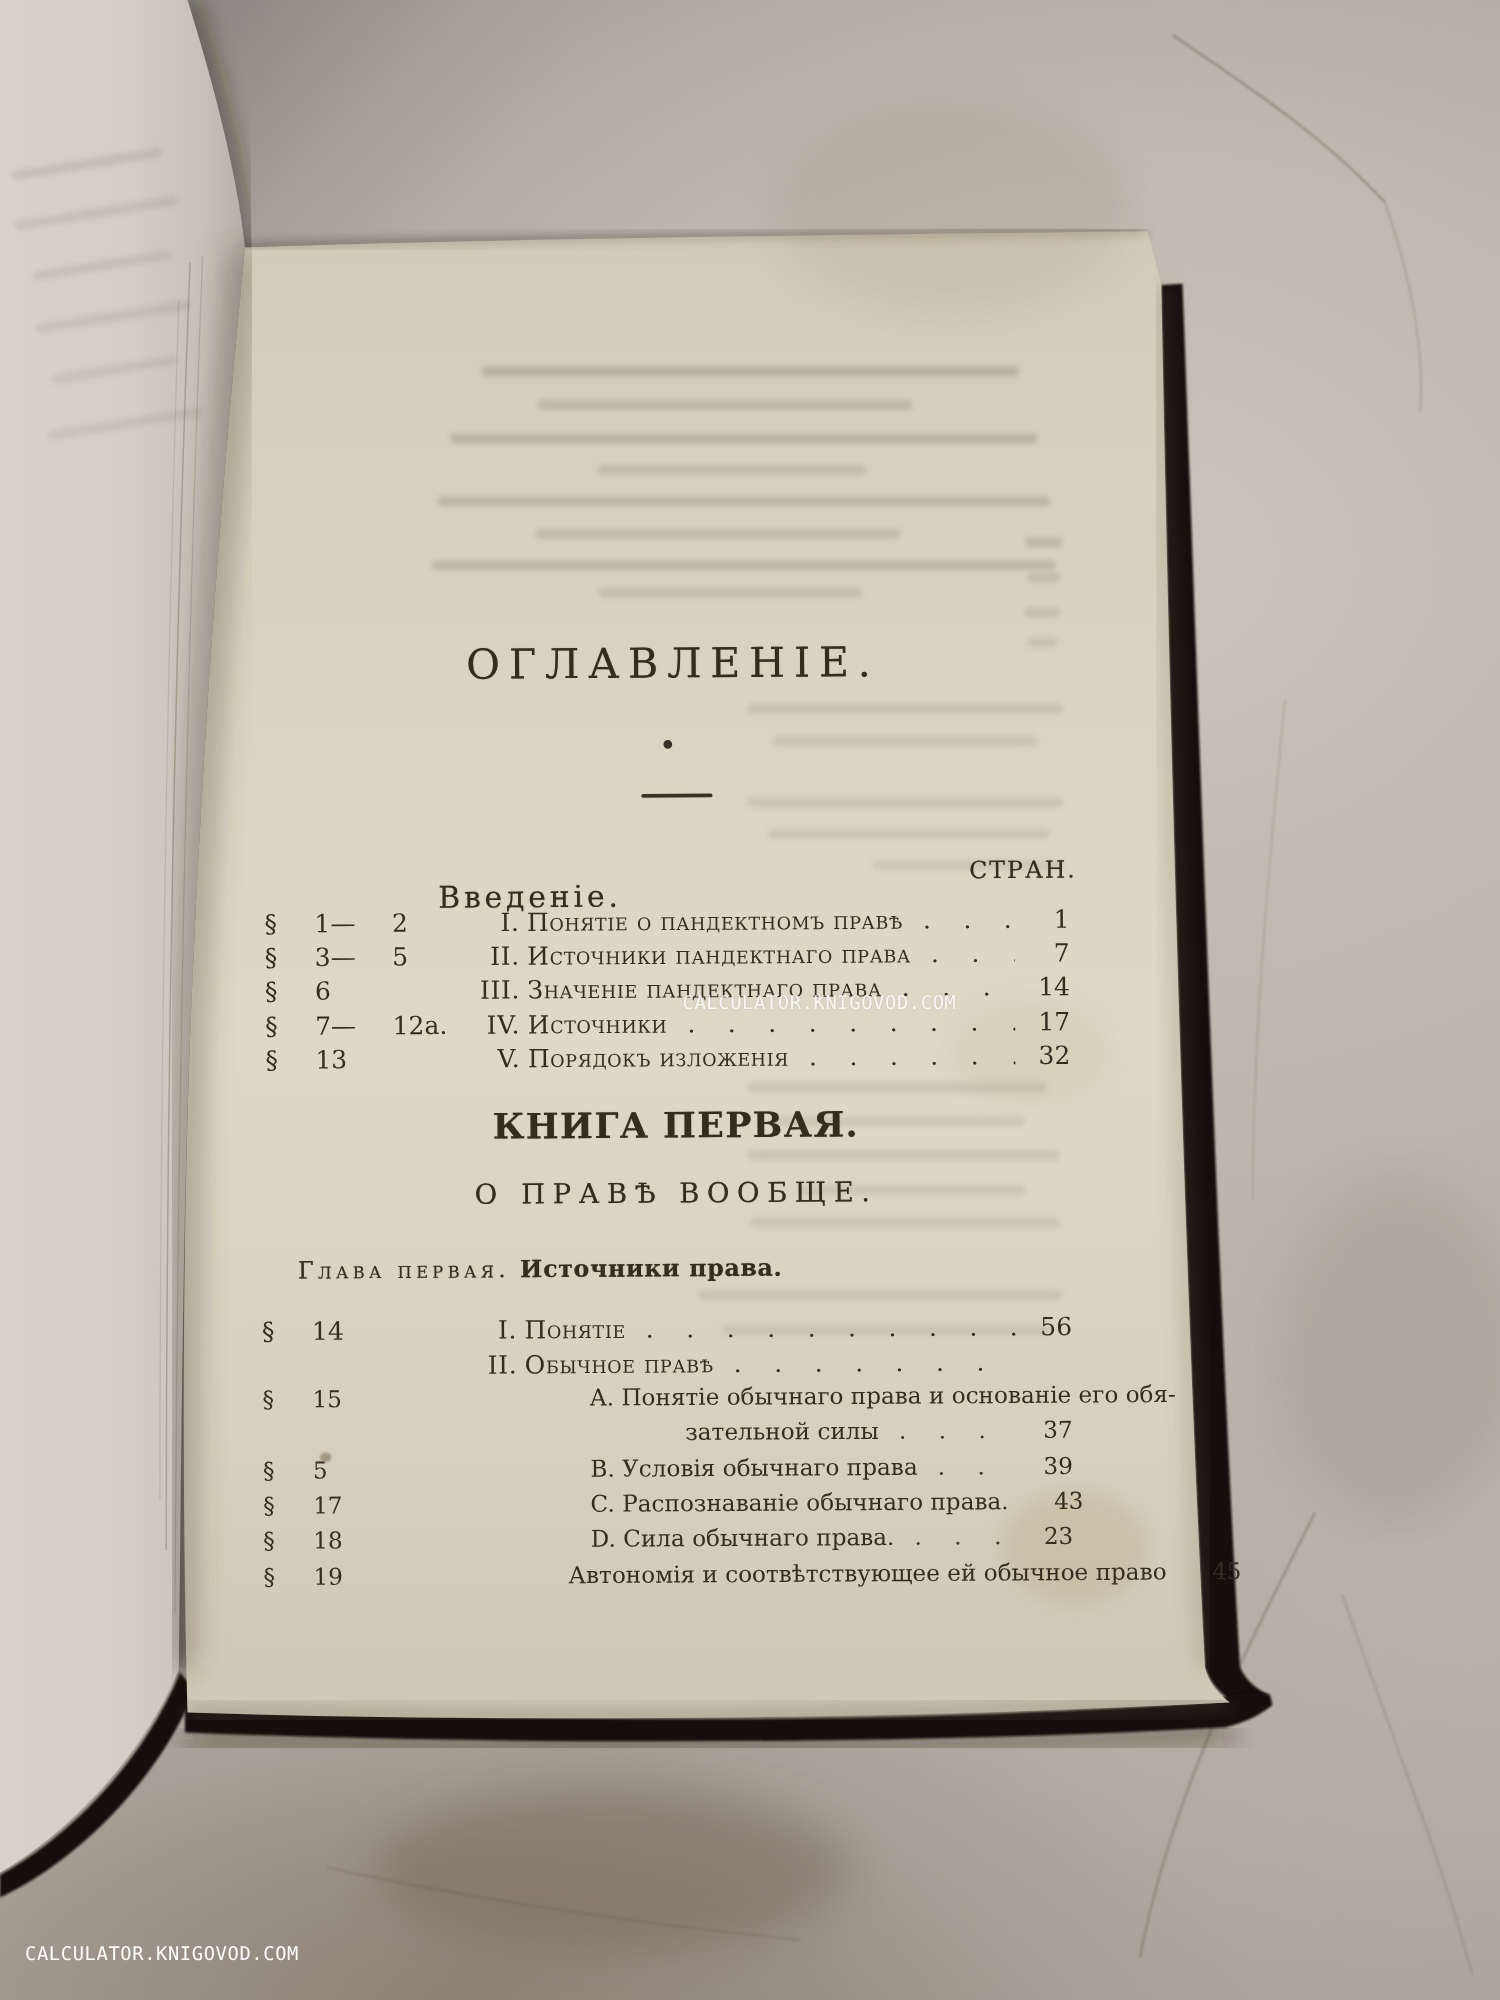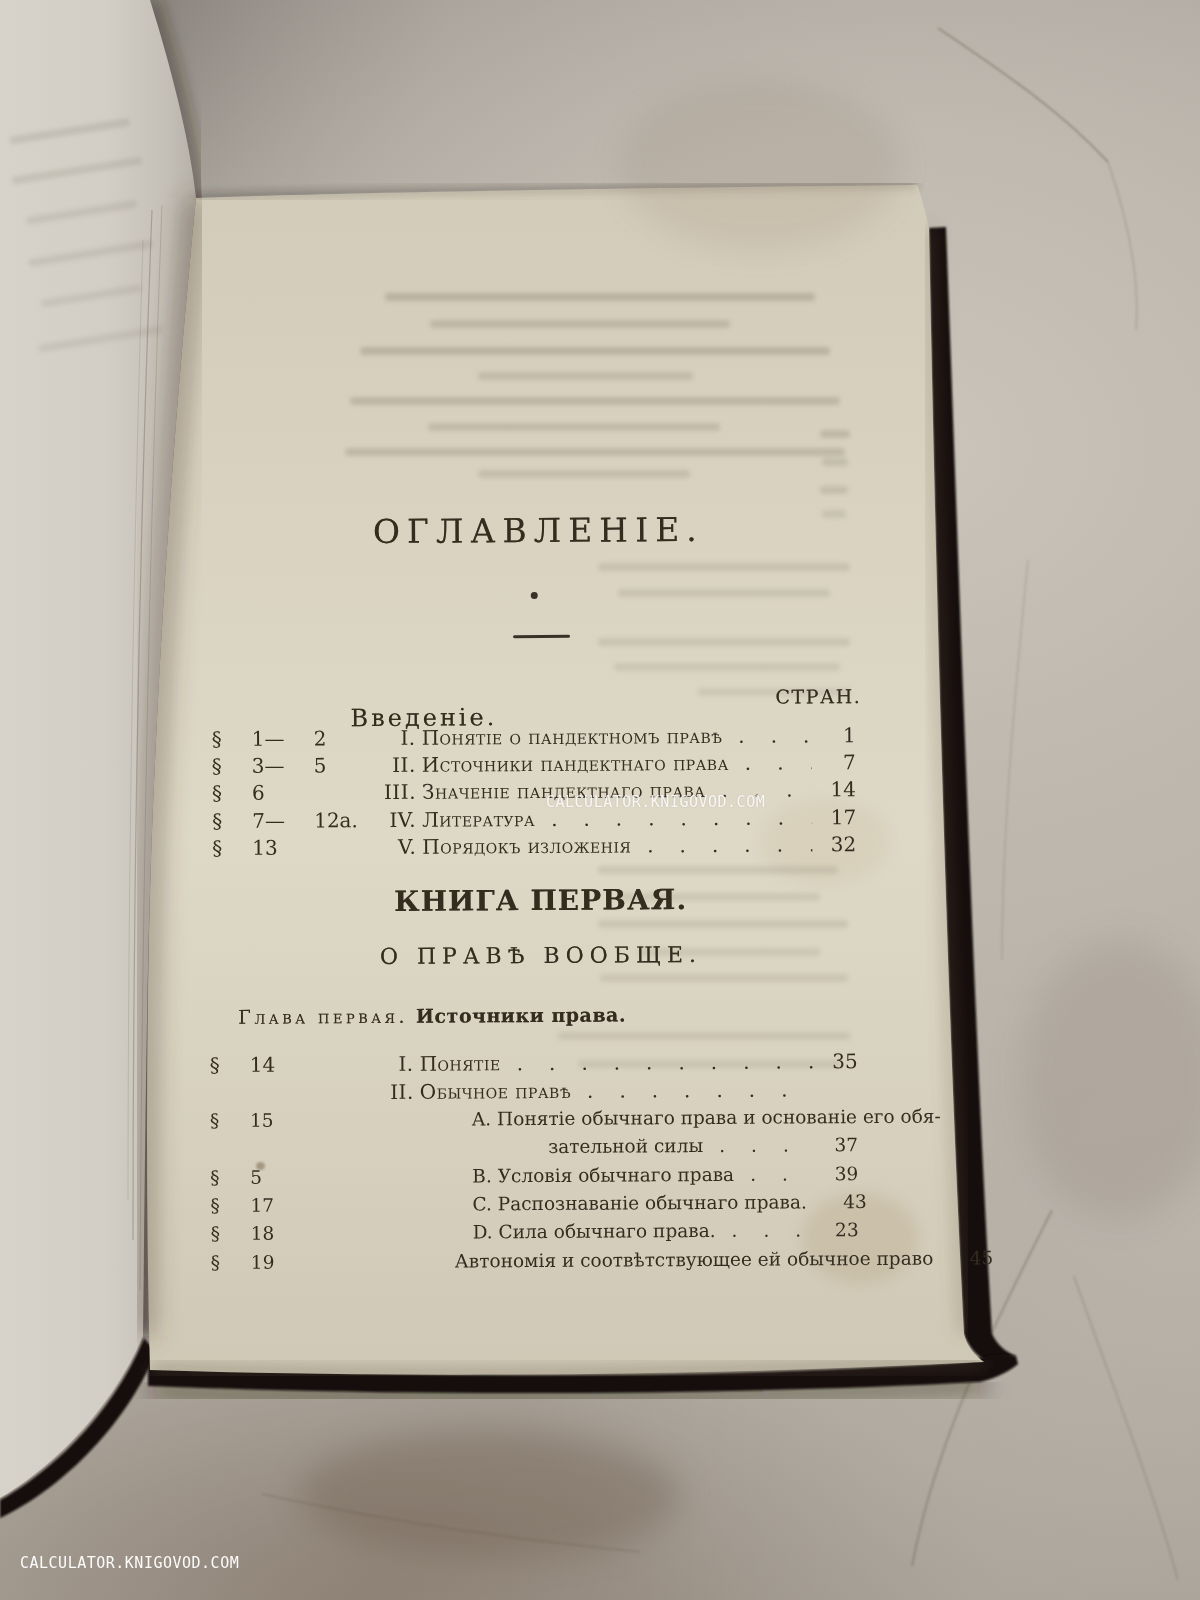--- a/index.html
+++ b/index.html
@@ -222,21 +222,21 @@
           <span class="roman">III.</span>
           <span class="rtext">Значеніе пандектнаго права</span>
           <span class="dots">......................</span>
           <span class="pageno">14</span>
         </div>
         <div class="row caps">
           <span class="para">§</span>
           <span class="range">7—</span>
           <span class="range2">12а.</span>
           <span class="roman">IV.</span>
-          <span class="rtext">Литература</span>
+          <span class="rtext">Источники</span>
           <span class="dots">......................</span>
           <span class="pageno">17</span>
         </div>
         <div class="row caps">
           <span class="para">§</span>
           <span class="range">13</span>
           <span class="range2"></span>
           <span class="roman">V.</span>
           <span class="rtext">Порядокъ изложенія</span>
           <span class="dots">......................</span>
@@ -252,21 +252,21 @@
     </div>
 
     <div class="rows" id="book-rows">
         <div class="row caps">
           <span class="para">§</span>
           <span class="range">14</span>
           <span class="range2"></span>
           <span class="roman">I.</span>
           <span class="rtext">Понятіе</span>
           <span class="dots">......................</span>
-          <span class="pageno">35</span>
+          <span class="pageno">56</span>
         </div>
         <div class="row caps">
           <span class="para"></span>
           <span class="range"></span>
           <span class="range2"></span>
           <span class="roman">II.</span>
           <span class="rtext">Обычное правѣ</span>
           <span class="dots">......................</span>
           <span class="pageno"></span>
         </div>

